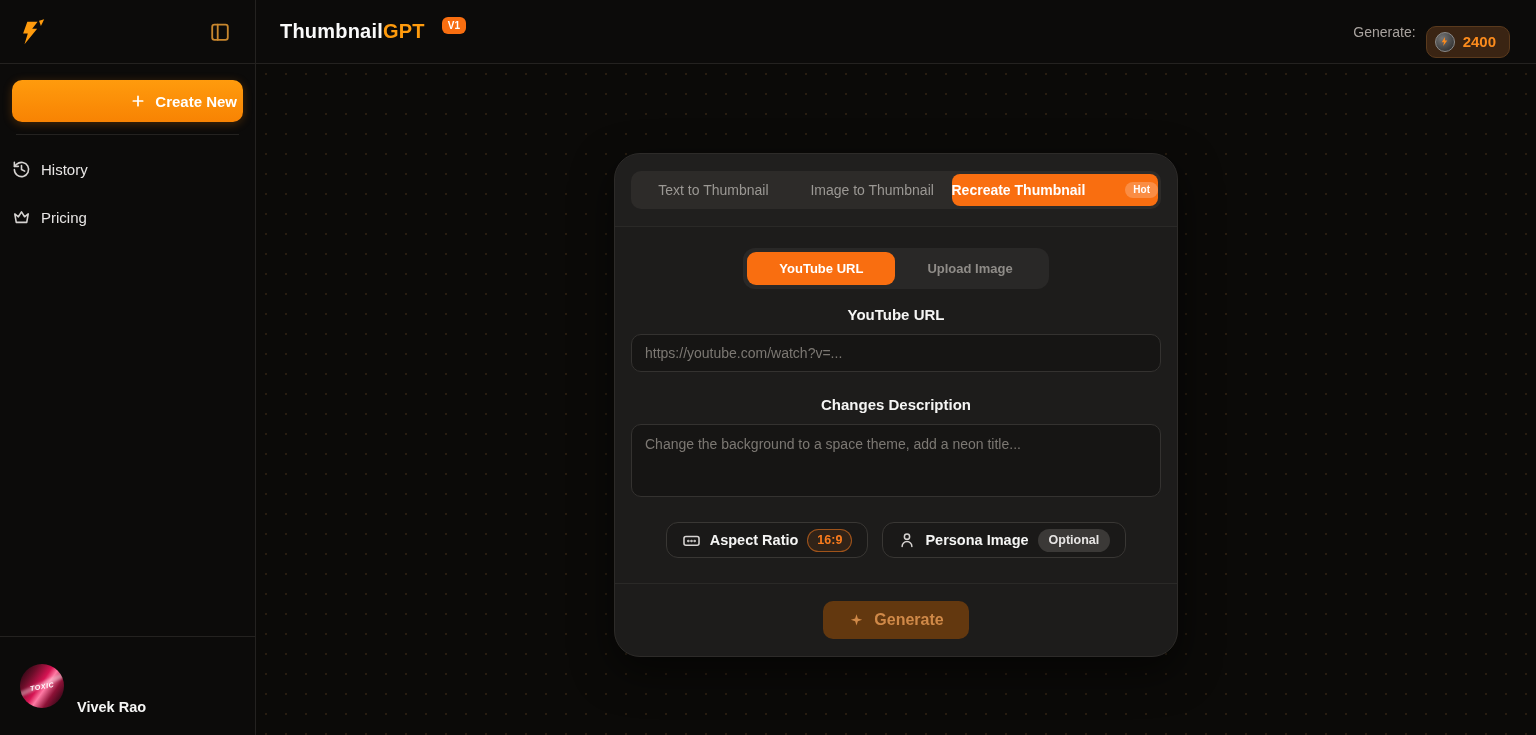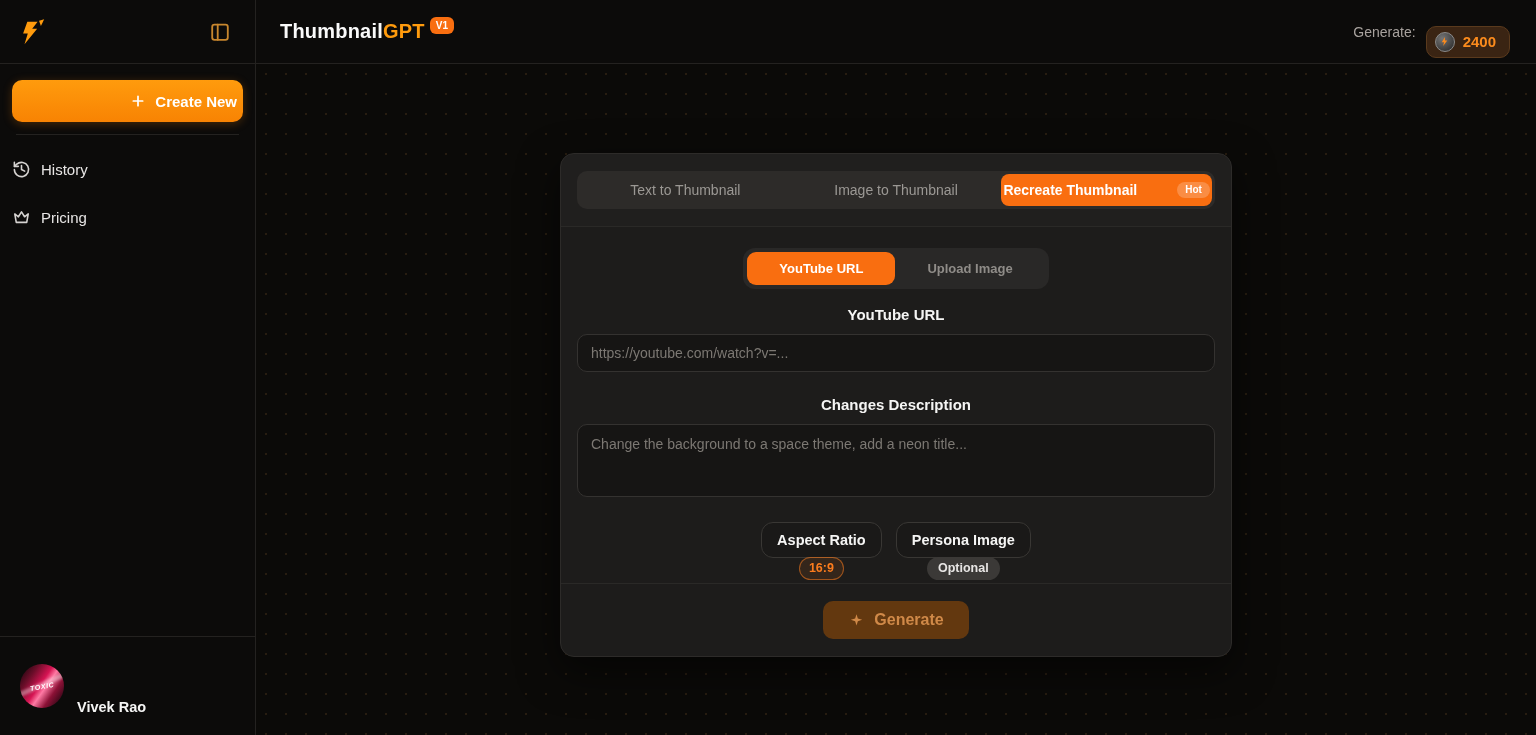--- a/index.html
+++ b/index.html
@@ -34,38 +34,38 @@
     letter-spacing:.6px; transform:rotate(-10deg); }
   .user-name { color:#f5f5f4; font-size:14.5px; font-weight:700;margin-top:42px; }
 
   
   .content { flex:1; display:flex; flex-direction:column; min-width:0; }
   .content-header { height:64px; min-height:64px; background:#0c0b0a; border-bottom:1px solid #242220;
     display:flex; align-items:center; justify-content:space-between; padding:0 26px 0 24px; }
   .brand { font-size:20px; font-weight:800; color:#fafafa; letter-spacing:.2px; white-space:nowrap; }
   .brand-accent { color:var(--brand-amber,#ff9b0d); }
   .version-badge { display:inline-block; background:var(--brand-orange,#f97316); color:#fff;
-    font-size:10px; font-weight:800; padding:3px 6px; border-radius:6px; margin-left:5px;
+    font-size:10px; font-weight:800; padding:3px 6px; border-radius:6px; margin-left:17px;
     transform:translateY(-9px); }
   .credits { display:flex; align-items:center; gap:10px; }
   .credits-label { color:#a8a29e; font-size:14px; }
   .credits-pill { display:flex; align-items:center; gap:8px; background:#3a2413; border:1px solid #5a3a1d;
     border-radius:10px; padding:5px 13px 5px 8px; cursor:pointer;margin-top:20px; }
   .coin { width:20px; height:20px; border-radius:50%; border:1px solid #8a8a8a;
     background:radial-gradient(circle at 35% 30%, #757575, #383838 75%);
     display:flex; align-items:center; justify-content:center; }
   .credits-value { color:var(--credit-orange,#fb8b1d); font-size:15px; font-weight:800; }
 
   
   .main { flex:1; background-color:#0b0a08;
     background-image:radial-gradient(rgba(216,140,66,0.14) 1.2px, transparent 1.4px);
     background-size:20px 20px;
     display:flex; justify-content:center; align-items:flex-start; padding-top:89px; }
 
-  .card { width:672px; background:#1d1c1b; border:1px solid #2d2b29; border-radius:14px;
+  .card { width:564px; background:#1d1c1b; border:1px solid #2d2b29; border-radius:26px;
     box-shadow:0 14px 40px rgba(0,0,0,0.55); overflow:hidden; }
 
   .card-header { padding:17px 16px; border-bottom:1px solid #2a2927; background:rgba(255,255,255,0.015); }
   .tablist { background:#2d2b29; border-radius:10px; padding:3px; display:flex; height:38px; }
   .tab { flex:1; display:flex; align-items:center; justify-content:center; gap:8px;
     color:#9b9894; font-size:14px; font-weight:500; border-radius:8px; cursor:pointer; white-space:nowrap; }
   .tab.active { background:var(--brand-orange,#f97316); color:#fff; font-weight:600;gap:40px; }
   .hot-badge { background:rgba(255,255,255,0.22); color:#fff; font-size:10px; font-weight:700;
     padding:3px 8px; border-radius:999px; line-height:1; }
 
@@ -79,21 +79,21 @@
   .field-label.second { margin-top:24px; }
   .url-input { width:100%; height:38px; background:#161514; border:1px solid #343230; border-radius:10px;
     color:#e7e5e4; padding:0 13px; font-size:14px; outline:none; font-family:inherit; }
   .desc-input { width:100%; height:73px; background:#161514; border:1px solid #343230; border-radius:10px;
     color:#e7e5e4; padding:11px 13px; font-size:14px; outline:none; resize:none; font-family:inherit; }
   ::placeholder { color:#7c7873; opacity:1; }
 
   .options { display:flex; gap:14px; margin-top:25px; }
   .option-btn { display:flex; align-items:center; gap:9px; background:#1a1918; border:1px solid #393734;
     border-radius:12px; padding:0 15px; height:36px; cursor:pointer; color:#f5f5f4;
-    font-size:14.5px; font-weight:700; font-family:inherit;flex-direction:column; }
+    font-size:14.5px; font-weight:700; font-family:inherit; }
   .ratio-badge { color:#fb7c1d; border:1px solid rgba(251,124,29,0.55); background:rgba(251,124,29,0.10);
     font-size:12.5px; font-weight:800; padding:3px 9px; border-radius:999px; line-height:1.2; }
   .optional-badge { color:#e7e5e4; background:#3b3937; font-size:12.5px; font-weight:700;
     padding:4px 11px; border-radius:999px; line-height:1.2; }
 
   .card-footer { border-top:1px solid #2a2927; padding:17px; display:flex; justify-content:center; }
   .generate-btn { display:flex; align-items:center; gap:9px; background:#63380f; color:#d08948;
     border:none; border-radius:10px; padding:0 25px; height:38px; font-size:16px; font-weight:600;
     font-family:inherit; cursor:not-allowed; }
 

